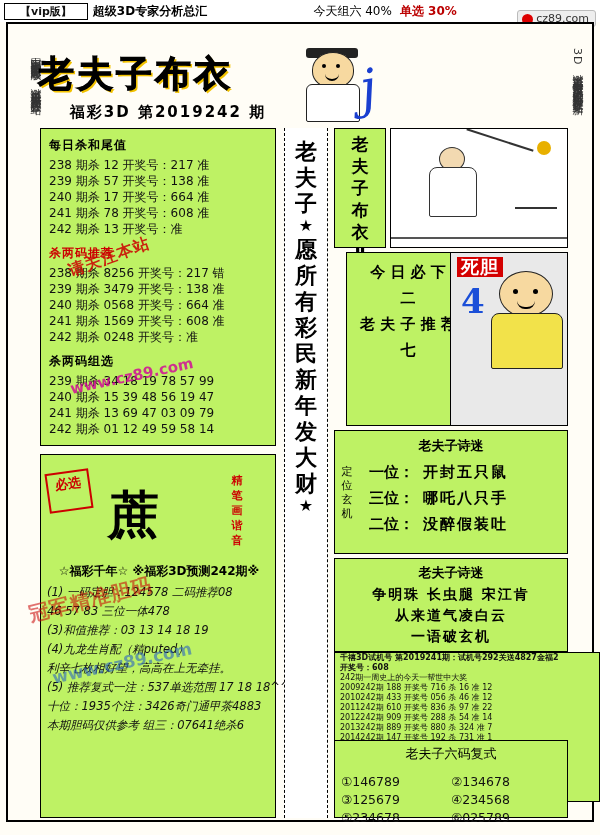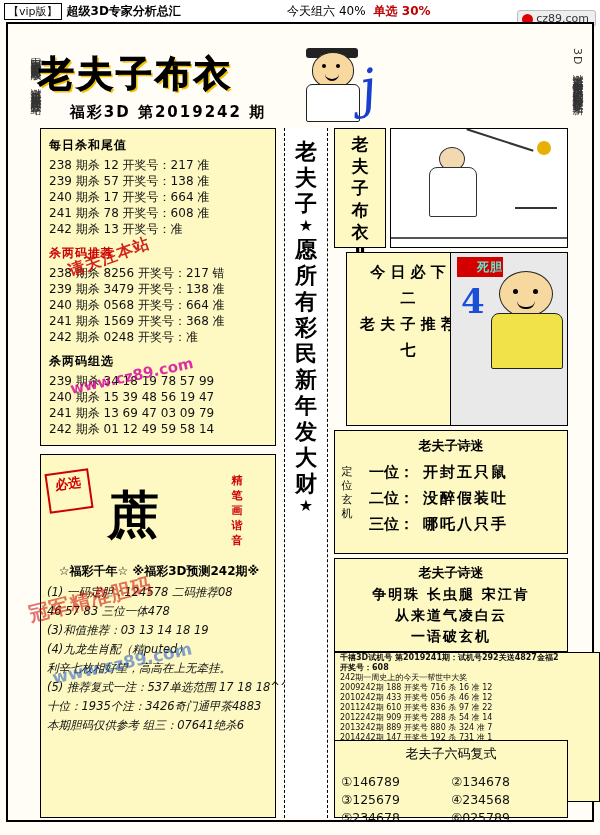--- a/index.html
+++ b/index.html
@@ -15,22 +15,22 @@
     background:#fffdf6;
   }
   
   .topbar{
     position:absolute;left:0;top:0;width:600px;height:22px;
     background:#fff;
     font-size:12px;color:#111;
     display:flex;align-items:center;
   }
   .vipbox{
-    border:1px solid #000;padding:0 3px;margin-left:4px;font-size:11px;
-    background:#fff;font-weight:normal;
+    border:1px solid #000;padding:0 15px;margin-left:4px;font-size:11px;
+    background:#fff;font-weight:bold;
   }
   .topbar .t1{margin-left:5px;font-weight:bold;color:#000;}
   .topbar .t2{margin-left:8px;color:#b00;font-weight:bold;margin-top:45px;}
   .topbar .t3{margin-left:8px;color:#000;}
   .topbar .t4{margin-left:8px;color:#b00;font-weight:bold;}
   .logo{
     position:absolute;right:4px;top:2px;
     background:#eee;border:1px solid #bbb;border-radius:3px;
     font-size:11px;color:#333;padding:1px 6px 1px 18px;margin-top:8px;
   }
@@ -95,21 +95,21 @@
   .colL{
     position:absolute;left:32px;top:104px;width:236px;height:690px;
   }
   .colM{
     position:absolute;left:276px;top:104px;width:44px;height:690px;
   }
   .colR{
     position:absolute;left:326px;top:104px;width:234px;height:690px;
   }
   .box{
-    border:1.5px solid #000;background:#fef9c3;box-sizing:border-box;
+    border:1.5px solid #000;background:#bef264;box-sizing:border-box;
     position:absolute;
   }
   
   #box-kill{
     left:0;top:0;width:236px;height:318px;padding:6px 8px;
   }
   .sec-title{
     font-size:12px;font-weight:bold;color:#000;margin:2px 0 3px 0;letter-spacing:1px;
   }
   .sec-title.red{color:#c00;}
@@ -181,21 +181,21 @@
   .pic-sun{position:absolute;right:16px;top:12px;width:14px;height:14px;border-radius:50%;background:#e8b000;}
   .pic-boat{position:absolute;right:10px;bottom:26px;width:42px;height:12px;border-top:2px solid #333;}
   .pic-fig{position:absolute;left:34px;top:18px;width:54px;height:70px;}
   .pic-fig .h{position:absolute;left:14px;top:0;width:24px;height:22px;border-radius:50%;background:#f2d9b1;border:1.2px solid #333;}
   .pic-fig .b{position:absolute;left:4px;top:20px;width:46px;height:48px;background:#fff;border:1.2px solid #333;border-radius:8px 8px 2px 2px;}
   .pic-rod{position:absolute;left:74px;top:10px;width:70px;height:2px;background:#333;transform:rotate(18deg);}
   .pic-ground{position:absolute;left:0;bottom:8px;width:100%;height:2px;background:#555;}
   #box-today{left:12px;top:124px;width:124px;height:174px;padding:6px 4px;}
   #box-today .big{font-size:15px;font-weight:bold;line-height:26px;text-align:center;}
   #box-card{left:116px;top:124px;width:118px;height:174px;overflow:hidden;background:#e9e9e9;}
-  .card-top{position:absolute;left:6px;top:4px;width:46px;height:20px;background:#d40000;color:#5eead4;font-size:12px;font-weight:bold;text-align:right;line-height:20px;letter-spacing:1px;}
+  .card-top{position:absolute;left:6px;top:4px;width:46px;height:20px;background:#d40000;color:#ffffff;font-size:18px;font-weight:bold;text-align:center;line-height:20px;letter-spacing:1px;}
   .card-num{position:absolute;left:10px;top:28px;font-size:34px;font-weight:bold;color:#1b4fd8;font-family:"DejaVu Serif",serif;}
   .card-face{position:absolute;right:4px;top:18px;width:74px;height:96px;}
   .card-face .fh{position:absolute;left:10px;top:0;width:52px;height:44px;border-radius:50%;background:#f7d9a0;border:1.5px solid #222;}
   .card-face .fb{position:absolute;left:2px;top:42px;width:70px;height:54px;background:#f2e24a;border:1.5px solid #222;border-radius:8px 8px 2px 2px;}
   .card-face .ey{position:absolute;width:5px;height:5px;border-radius:50%;background:#000;top:18px;}
   .card-face .ey.l{left:24px;} .card-face .ey.r{left:44px;}
   .card-face .mo{position:absolute;left:28px;top:30px;width:18px;height:6px;border-bottom:2px solid #000;border-radius:0 0 10px 10px;}
   #box-tips{left:0;top:302px;width:234px;height:124px;padding:6px 8px;}
   .tips-head{font-size:13px;font-weight:bold;text-align:center;margin-bottom:4px;}
   .tips-row{display:flex;align-items:center;font-size:15px;line-height:26px;}
@@ -255,21 +255,21 @@
         <div class="ln">238 期杀 12 开奖号：217 准</div>
         <div class="ln">239 期杀 57 开奖号：138 准</div>
         <div class="ln">240 期杀 17 开奖号：664 准</div>
         <div class="ln">241 期杀 78 开奖号：608 准</div>
         <div class="ln">242 期杀 13 开奖号：准</div>
 
         <div class="sec-title red" style="margin-top:8px">杀两码推荐</div>
         <div class="ln">238 期杀 8256 开奖号：217 错</div>
         <div class="ln">239 期杀 3479 开奖号：138 准</div>
         <div class="ln">240 期杀 0568 开奖号：664 准</div>
-        <div class="ln">241 期杀 1569 开奖号：368 准</div>
+        <div class="ln">241 期杀 1569 开奖号：608 准</div>
         <div class="ln">242 期杀 0248 开奖号：准</div>
 
         <div class="sec-title" style="margin-top:8px">杀两码组选</div>
         <div class="ln">239 期杀 34 18 19 78 57 99</div>
         <div class="ln">240 期杀 15 39 48 56 19 47</div>
         <div class="ln">241 期杀 13 69 47 03 09 79</div>
         <div class="ln">242 期杀 01 12 49 59 58 14</div>
 
         <div class="stamp">请关注本站</div>
         <div class="stamp2">www.cz89.com</div>
@@ -366,26 +366,26 @@
 
       <div class="box" id="box-tips">
         <div class="tips-head">老夫子诗迷</div>
         <div class="tips-side">定位玄机</div>
         <div style="margin-left:26px">
           <div class="tips-row">
             <span class="k">一位：</span>
             <span class="v">开封五只鼠</span>
           </div>
           <div class="tips-row">
+            <span class="k">三位：</span>
+            <span class="v">哪吒八只手</span>
+          </div>
+          <div class="tips-row">
             <span class="k">二位：</span>
             <span class="v">没醉假装吐</span>
-          </div>
-          <div class="tips-row">
-            <span class="k">三位：</span>
-            <span class="v">哪吒八只手</span>
           </div>
         </div>
       </div>
 
       <div class="box" id="box-poem">
         <div class="poem-h">老夫子诗迷</div>
         <div class="poem-l">争明珠  长虫腿  宋江肯</div>
         <div class="poem-l">从来道气凌白云</div>
         <div class="poem-l">一语破玄机</div>
       </div>

